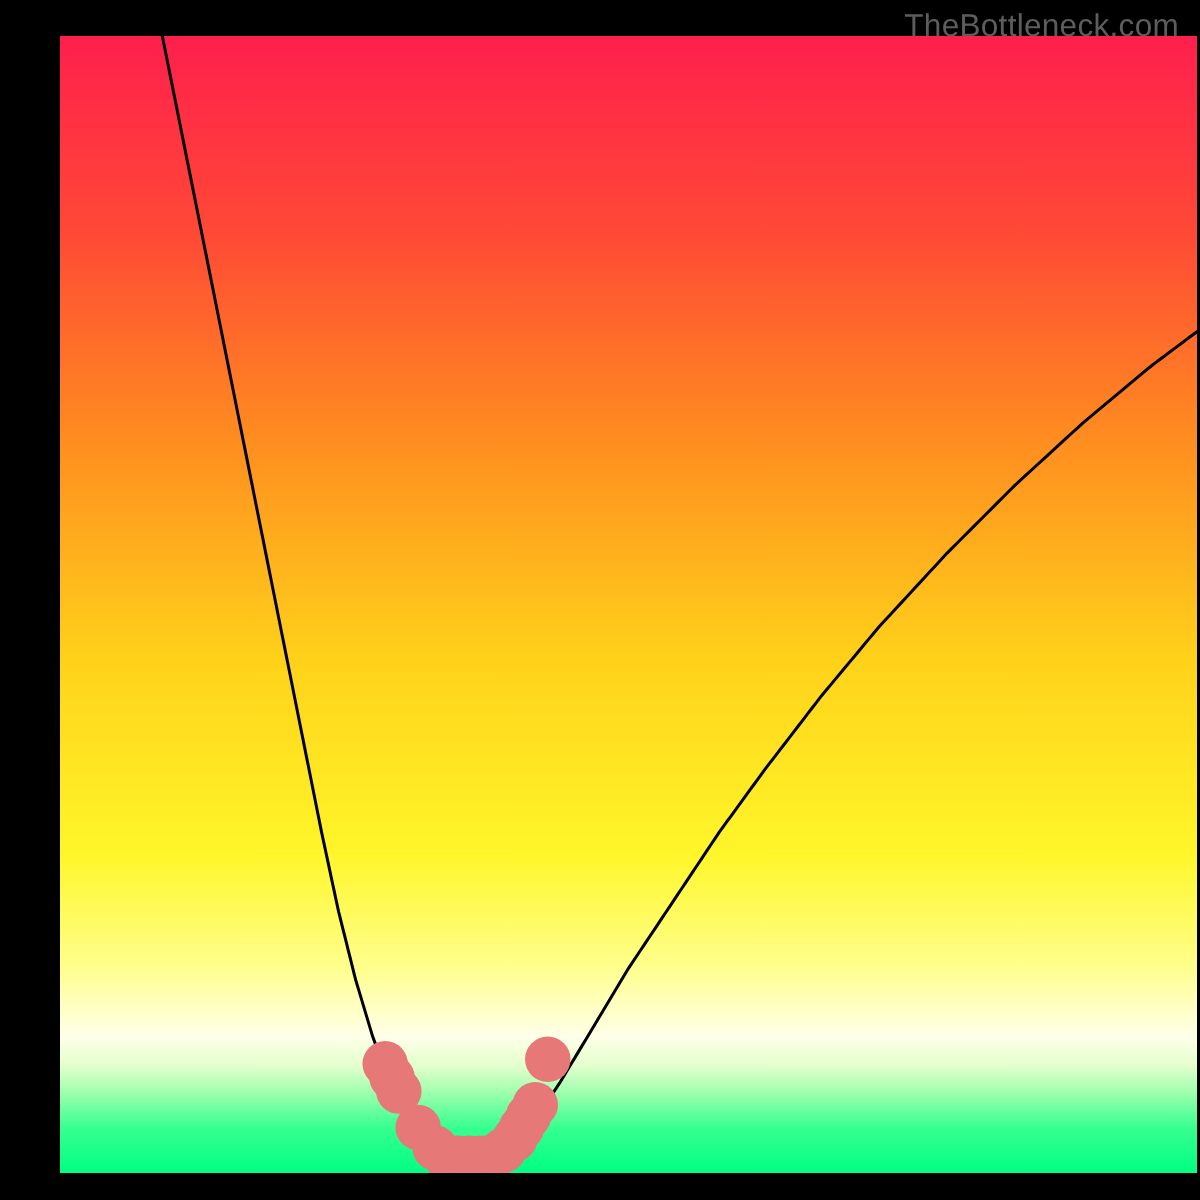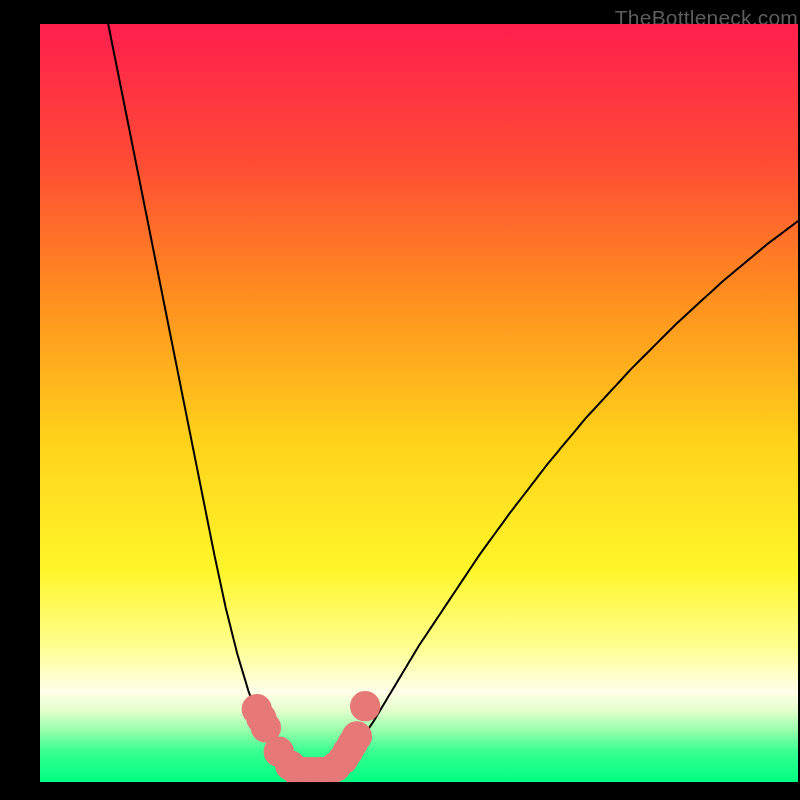--- a/index.html
+++ b/index.html
@@ -21,21 +21,21 @@
     position: absolute;
     left: 40px;
     top: 24px;
     width: 758px;
     height: 758px;
     
   }
   .watermark {
     position: absolute;
     top: 6px;
-    right: 2px;
+    right: 14px;
     color: #5d5d5d;
     font-size: 21px;
     font-weight: 400;
     letter-spacing: 0.2px;
     user-select: none;
   }
   svg { display: block; }
 </style>
 </head>
 <body>

